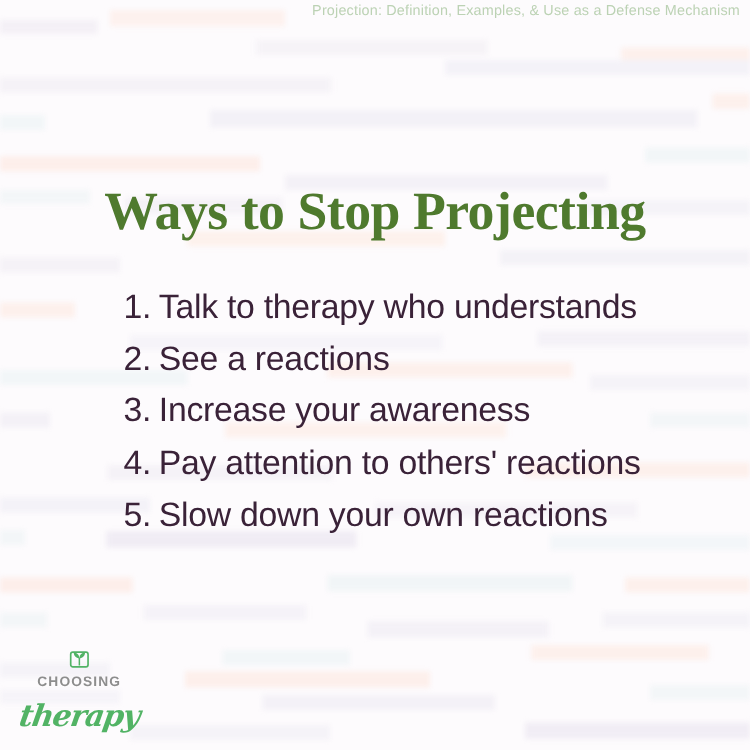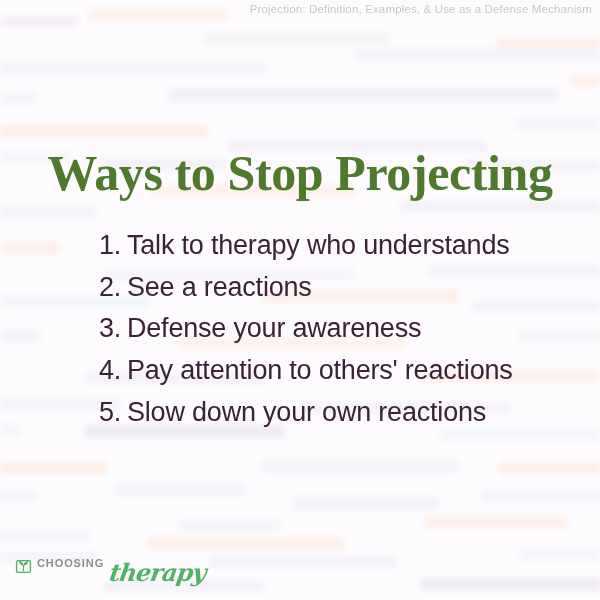--- a/index.html
+++ b/index.html
@@ -38,21 +38,21 @@
     white-space:nowrap;
   }
 
   
   #page-title {
     position:absolute;
     top:147px; left:0; right:0;
     text-align:center;
     font-family:"Liberation Serif", "DejaVu Serif", serif;
     font-weight:bold;
-    font-size:50px;
+    font-size:43px;
     letter-spacing:-0.4px;
     color:#4f7a2e;
     line-height:1.05;
   }
 
   
   #tips-list {
     position:absolute;
     top:228px; left:0; right:0;
     display:flex;
@@ -76,22 +76,23 @@
     padding-right:6px;
     flex:0 0 auto;
   }
   .tip-text { flex:1 1 auto; white-space:nowrap; }
 
   
   #brand-logo {
     position:absolute;
     left:15px; bottom:14px;
     display:flex;
-    align-items:flex-start;
+    align-items:center;
     gap:5px;
+    flex-direction:column;
   }
   #brand-mark { display:block; width:17px; height:17px; }
   #brand-choosing {
     font-size:11px;
     font-weight:bold;
     letter-spacing:0.9px;
     color:#8d8d8d;
   }
   #brand-therapy {
     font-family:"DejaVu Serif", serif;
@@ -170,21 +171,21 @@
       <li class="tip-row" style="color: rgb(58, 34, 56);">
         <span class="tip-num">1.</span>
         <span class="tip-text">Talk to therapy who understands</span>
       </li>
       <li class="tip-row" style="color: rgb(58, 34, 56);">
         <span class="tip-num">2.</span>
         <span class="tip-text">See a reactions</span>
       </li>
       <li class="tip-row" style="color: rgb(58, 34, 56);">
         <span class="tip-num">3.</span>
-        <span class="tip-text">Defense your awareness</span>
+        <span class="tip-text">Increase your awareness</span>
       </li>
       <li class="tip-row" style="color: rgb(58, 34, 56);">
         <span class="tip-num">4.</span>
         <span class="tip-text">Pay attention to others' reactions</span>
       </li>
       <li class="tip-row" style="color: rgb(58, 34, 56);">
         <span class="tip-num">5.</span>
         <span class="tip-text">Slow down your own reactions</span>
       </li>
     </ol>

